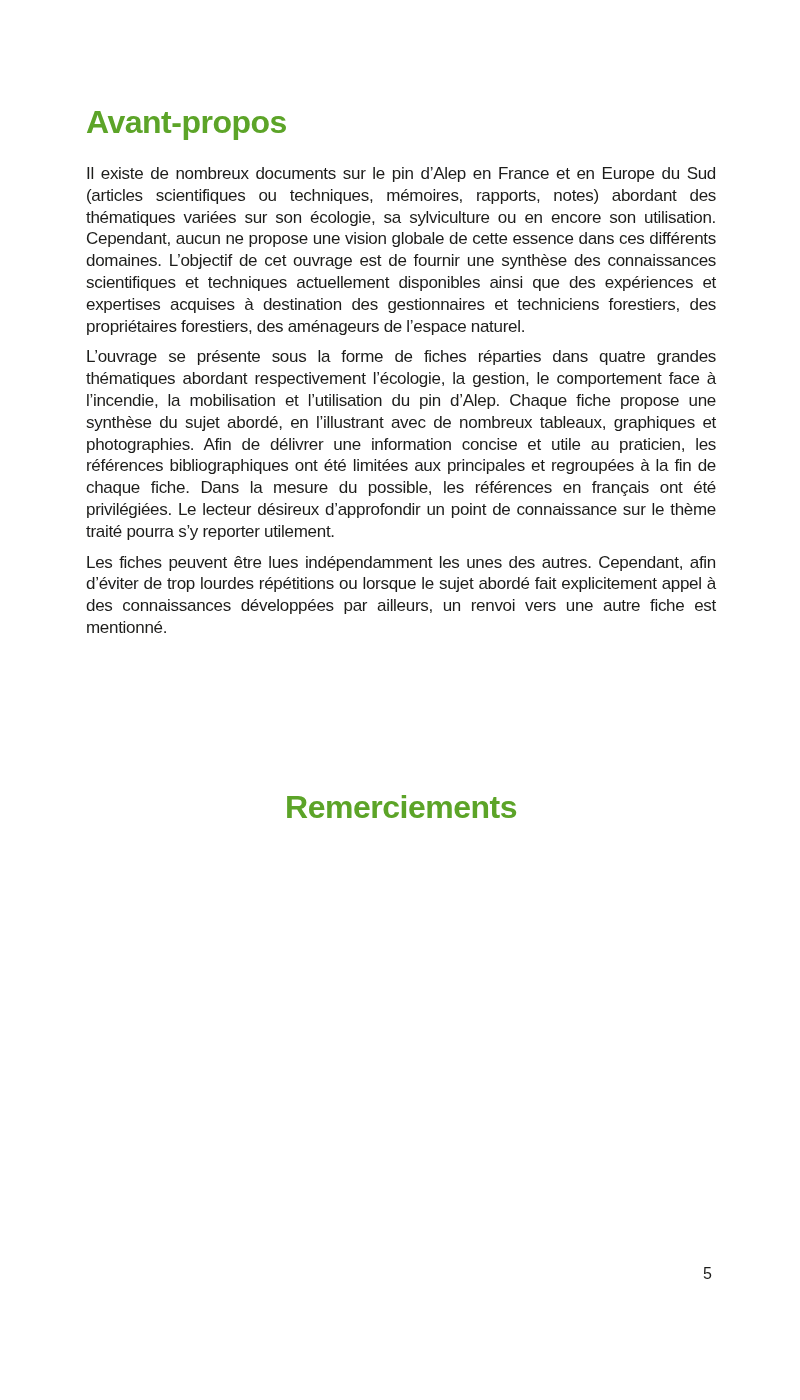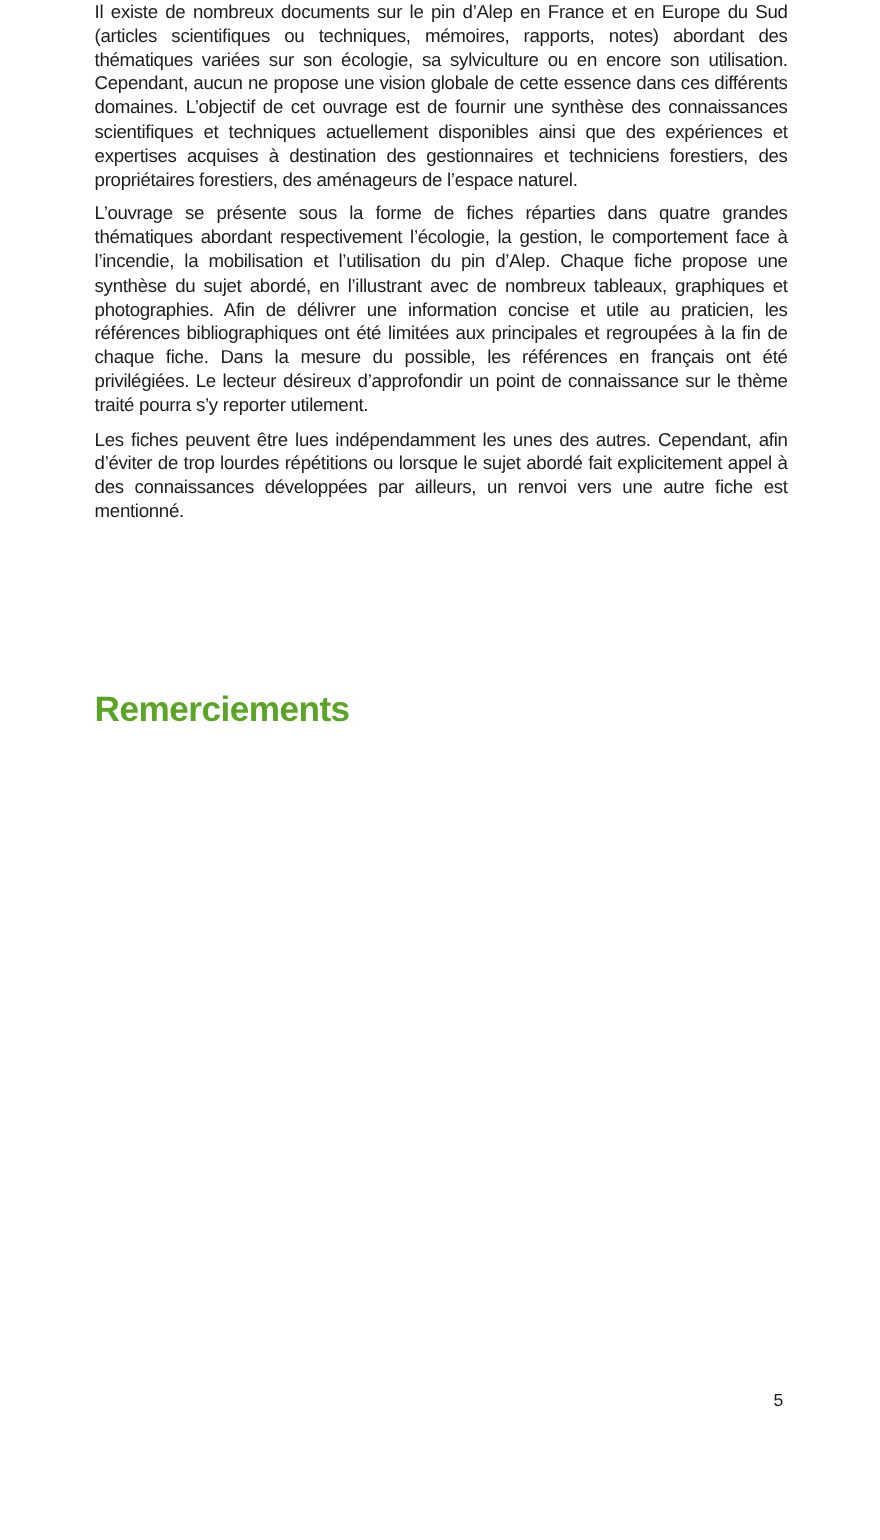--- a/index.html
+++ b/index.html
@@ -30,20 +30,21 @@
     font-weight: 700;
     letter-spacing: -0.5px;
   }
   .section-avant .section-title {
     margin-top: 104px;
     margin-bottom: 23px;
   }
   .section-remerciements .section-title {
     margin-top: 150px;
     margin-bottom: 24px;
+    text-align: center;
   }
   p.body-par {
     margin: 0 0 9px 0;
     font-size: 17px;
     line-height: 21.8px;
     letter-spacing: -0.3px;
     text-align: justify;
     text-justify: inter-word;
   }
   p.body-par:last-child {
@@ -59,20 +60,21 @@
     text-align: right;
   }
 </style>
 </head>
 <body>
 
 <div class="page">
   <div class="content">
 
     <section class="section-avant">
+      <h1 class="section-title">Avant-propos</h1>
       <p class="body-par">Il existe de nombreux documents sur le pin d’Alep en France et en Europe du Sud (articles scientifiques ou techniques, mémoires, rapports, notes) abordant des thématiques variées sur son écologie, sa sylviculture ou en encore son utilisation. Cependant, aucun ne propose une vision globale de cette essence dans ces différents domaines. L’objectif de cet ouvrage est de fournir une synthèse des connaissances scientifiques et techniques actuellement disponibles ainsi que des expériences et expertises acquises à destination des gestionnaires et techniciens forestiers, des propriétaires forestiers, des aménageurs de l’espace naturel.</p>
       <p class="body-par">L’ouvrage se présente sous la forme de fiches réparties dans quatre grandes thématiques abordant respectivement l’écologie, la gestion, le comportement face à l’incendie, la mobilisation et l’utilisation du pin d’Alep. Chaque fiche propose une synthèse du sujet abordé, en l’illustrant avec de nombreux tableaux, graphiques et photographies. Afin de délivrer une information concise et utile au praticien, les références bibliographiques ont été limitées aux principales et regroupées à la fin de chaque fiche. Dans la mesure du possible, les références en français ont été privilégiées. Le lecteur désireux d’approfondir un point de connaissance sur le thème traité pourra s’y reporter utilement.</p>
       <p class="body-par">Les fiches peuvent être lues indépendamment les unes des autres. Cependant, afin d’éviter de trop lourdes répétitions ou lorsque le sujet abordé fait explicitement appel à des connaissances développées par ailleurs, un renvoi vers une autre fiche est mentionné.</p>
     </section>
 
     <section class="section-remerciements">
       <h1 class="section-title">Remerciements</h1>
     </section>
 
   </div>

